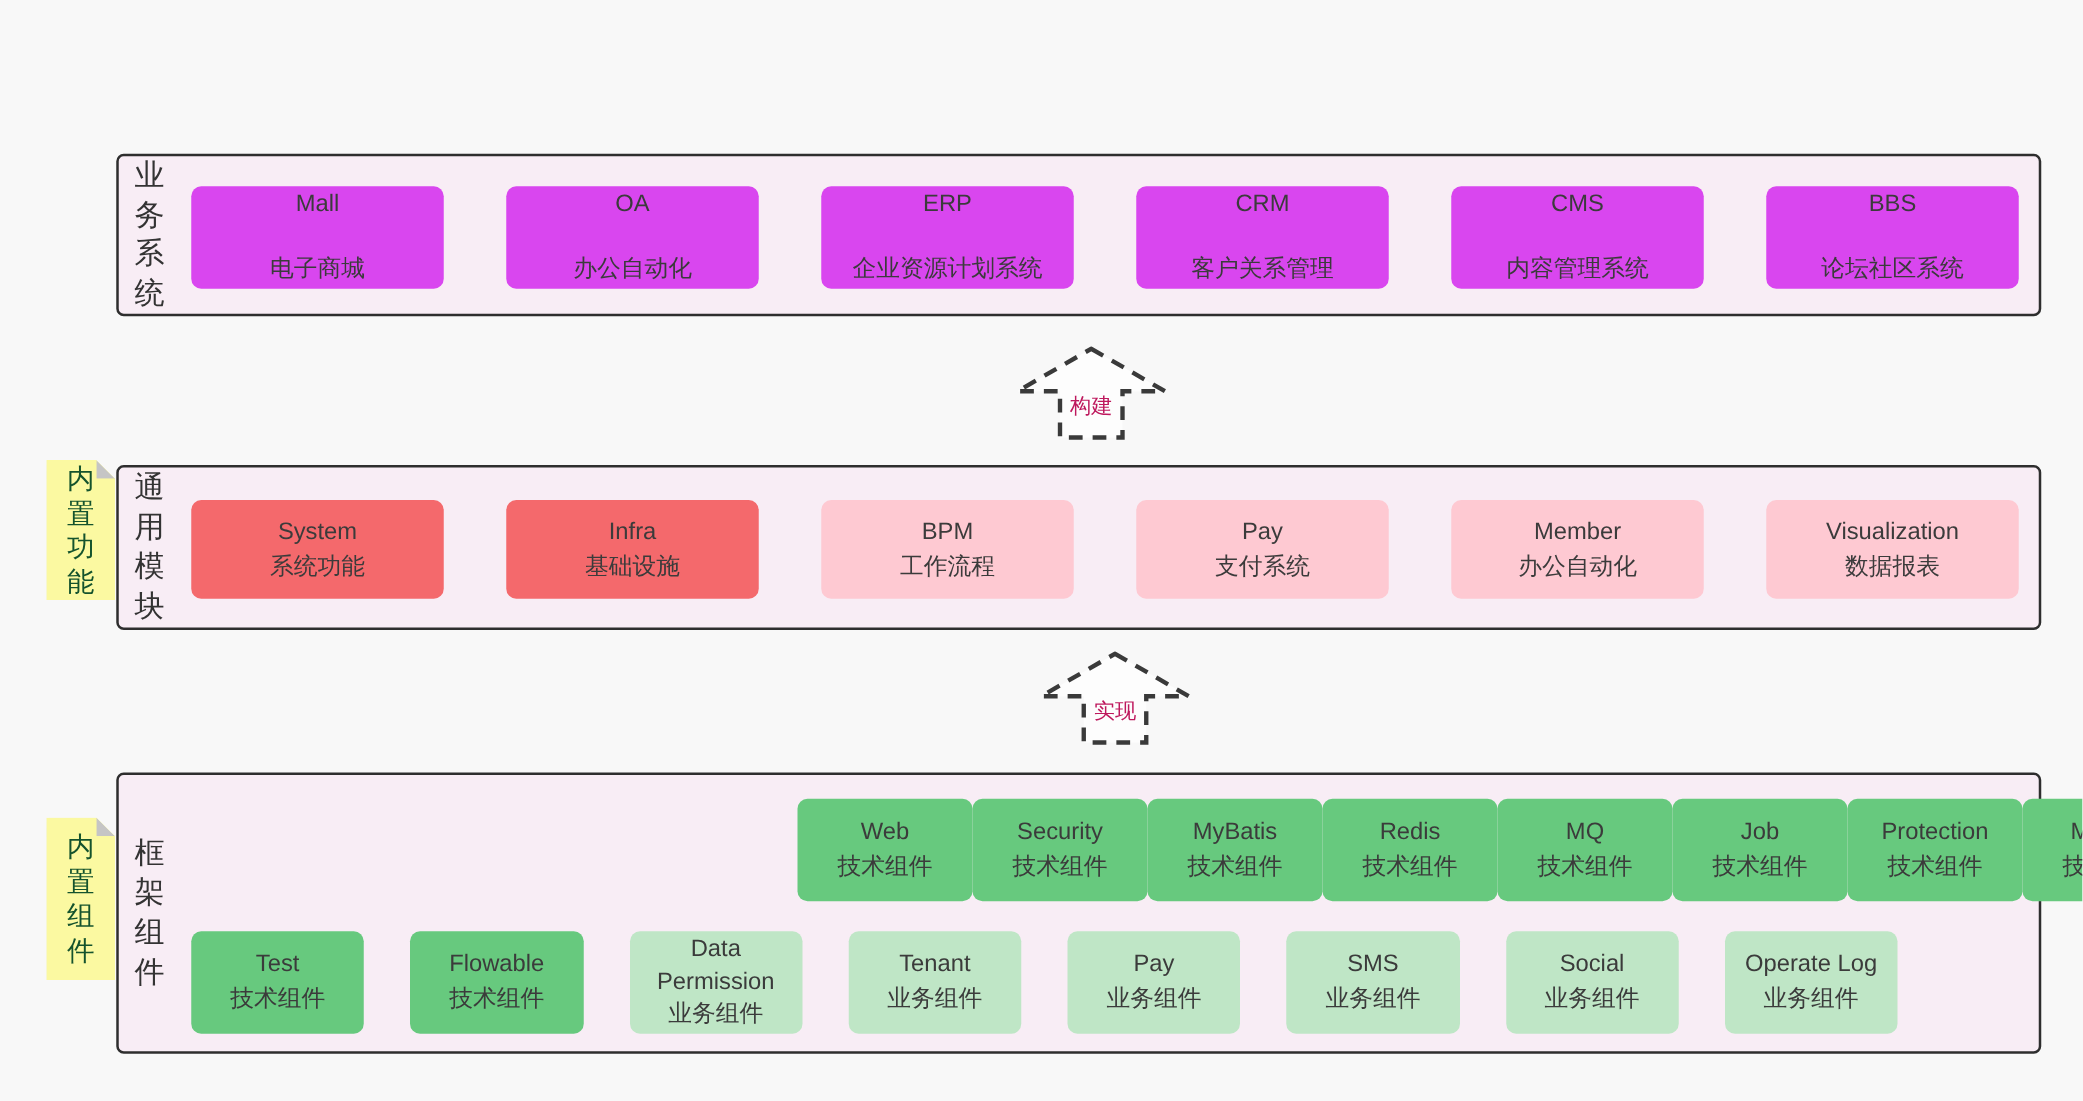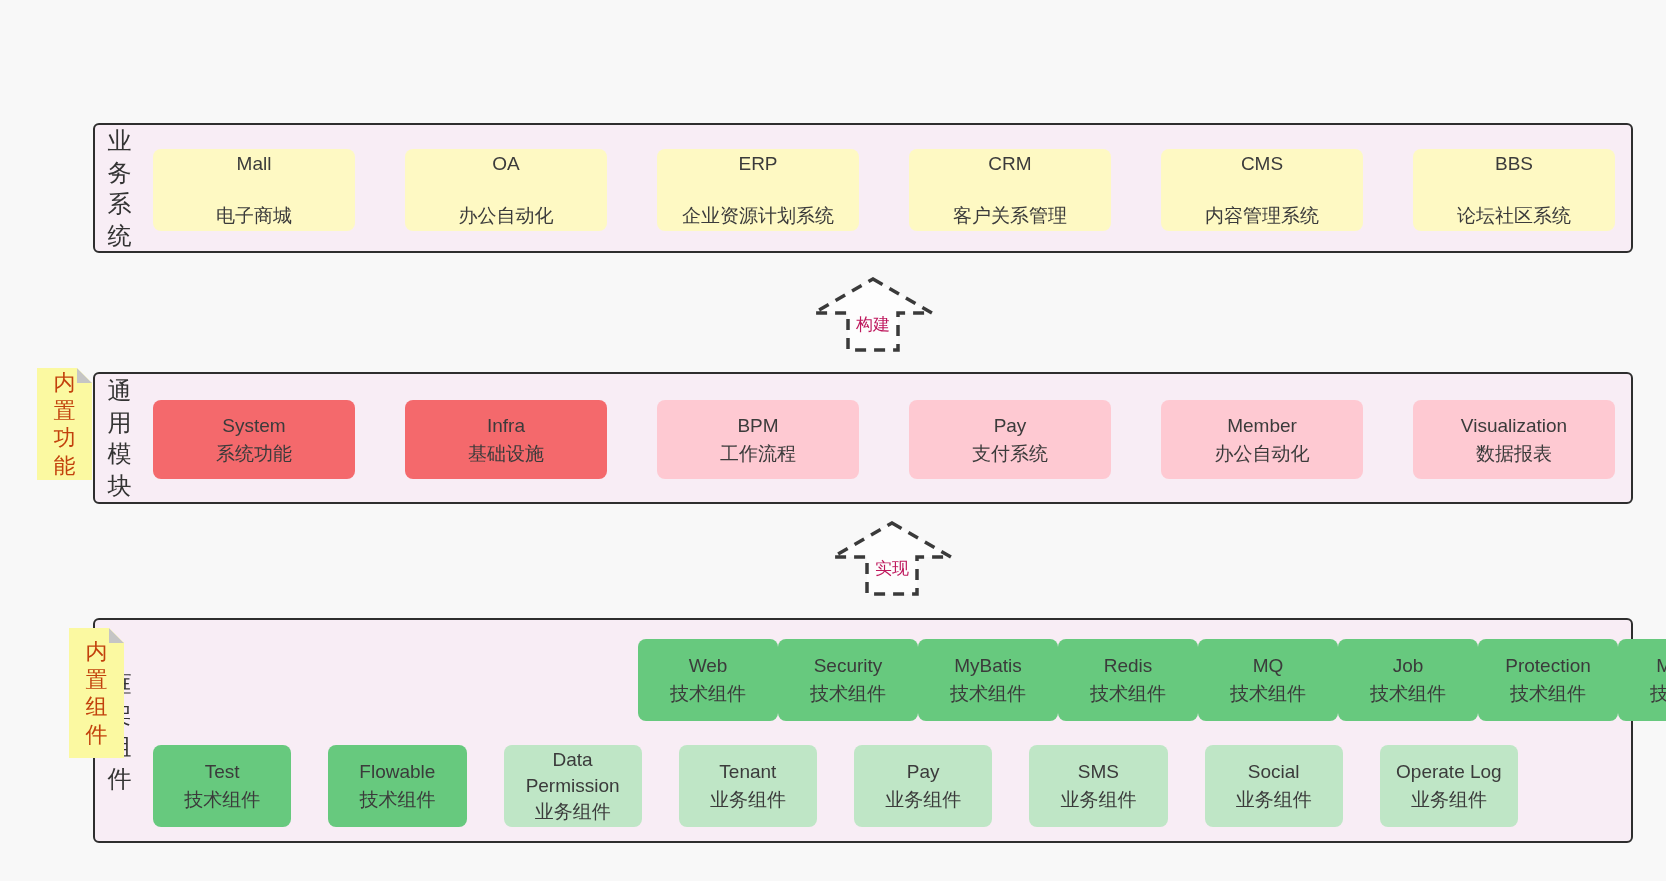--- a/index.html
+++ b/index.html
@@ -42,21 +42,21 @@
     justify-content:center;align-items:center;
     text-align:center;
     font-size:19px;line-height:1.45;
     box-sizing:border-box;
     padding:2px 4px;
   }
   .w202{width:202px;}
   .w140{width:140px;}
   .h82{height:82px;}
   .h79{height:79px;}
-  .blue{background:#fef9c3;gap:24px;}
+  .blue{background:#d946ef;gap:24px;}
   .red{background:#f4696c;}
   .pink{background:#fec9d2;}
   .green{background:#67c97e;}
   .lightgreen{background:#bfe6c6;}
   .box-title,.box-sub{width:100%;}
   
   .sticky{
     position:absolute;left:37px;width:55px;
     background:#fbf9a1;
     box-shadow:2px 3px 5px rgba(0,0,0,.18);
@@ -66,21 +66,21 @@
   .sticky-fold{
     position:absolute;top:0;right:0;width:15px;height:15px;
     background:#c5c5c5;
     clip-path:polygon(0 0,100% 100%,0 100%);
   }
   .sticky-label{
     position:absolute;left:50%;top:50%;
     transform:translate(-50%,-50%);
     width:25px;
     font-size:22px;line-height:1.25;
-    color:#c2410c;
+    color:#14532d;
     word-break:break-all;
     text-align:center;
   }
   
   .arrow{
     position:absolute;width:122px;height:76px;
     z-index:4;
   }
   .arrow svg{display:block;}
   .arrow-label{
@@ -241,18 +241,18 @@
         <div class="box-title">Social</div>
         <div class="box-sub">业务组件</div>
       </div>
       <div class="box lightgreen w140 h82">
         <div class="box-title">Operate Log</div>
         <div class="box-sub">业务组件</div>
       </div>
     </div>
   </section>
 
-  <div class="sticky" style="top:628px;height:130px;margin-left:32px;">
+  <div class="sticky" style="top:654px;height:130px;">
     <div class="sticky-fold"></div>
     <div class="sticky-label">内置组件</div>
   </div>
 
 </div>
 
 </body></html>

